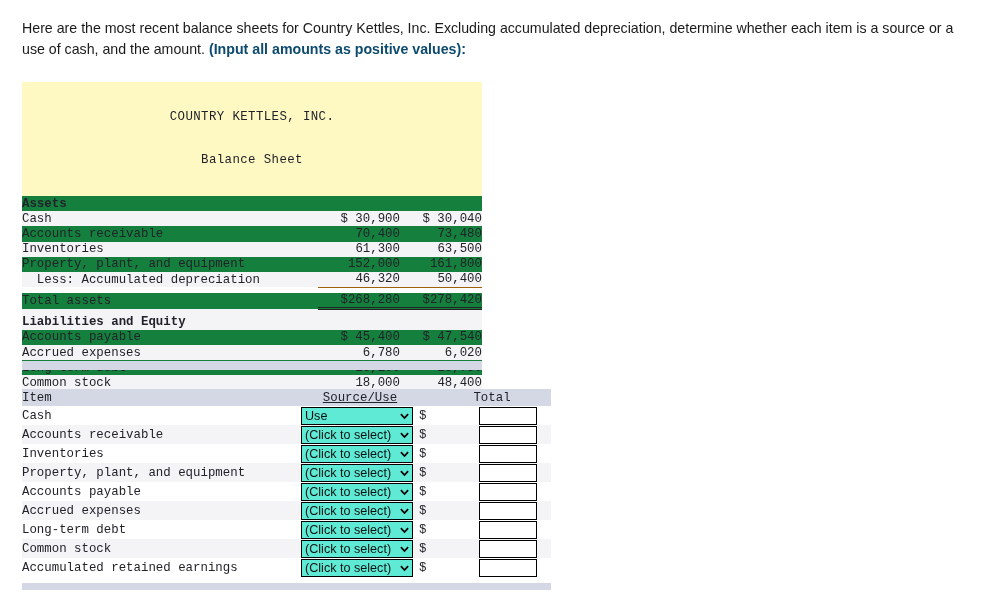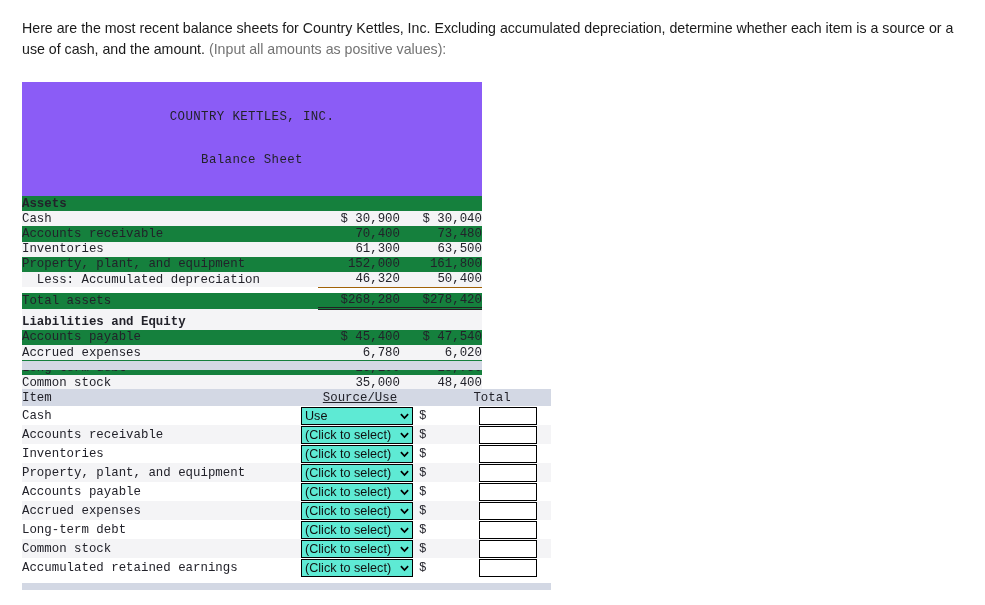--- a/index.html
+++ b/index.html
@@ -17,41 +17,41 @@
   
   #prompt {
     position: absolute;
     left: 22px; top: 18px;
     width: 940px;
     font-size: 14.2px;
     line-height: 21px;
     color: #1a1a1a;
   }
   #prompt .emph {
-    color: #737373;
-    font-weight: normal;
+    color: #0c4a6e;
+    font-weight: bold;
   }
 
   
   .sheet {
     position: absolute;
     font-family: "Liberation Mono", "DejaVu Sans Mono", monospace;
     font-size: 12.4px;
     color: #22222a;
     border-collapse: collapse;
   }
   .sheet td { padding: 0; vertical-align: middle; }
 
   
   #balance-sheet {
     left: 22px; top: 82px;
     width: 460px;
   }
   #balance-sheet .bshead {
-    background: #8b5cf6;
+    background: #fef9c3;
   }
   .bs-title {
     text-align: center;
     padding: 3px 0 0 0;
     letter-spacing: 0.4px;
     white-space: pre;
   }
   .bs-title .t1 { display: block; line-height: 15px; }
   .bs-title .t2 { display: block; line-height: 15px; }
   .yearrow { background: #d3d8e4; }
@@ -216,21 +216,21 @@
       <td class="num">6,780</td>
       <td class="num">6,020</td>
     </tr>
     <tr class="bsrow plain">
       <td class="lbl">Long-term debt</td>
       <td class="num">26,100</td>
       <td class="num">28,750</td>
     </tr>
     <tr class="bsrow alt">
       <td class="lbl">Common stock</td>
-      <td class="num">35,000</td>
+      <td class="num">18,000</td>
       <td class="num">48,400</td>
     </tr>
     <tr class="bsrow plain">
       <td class="lbl">Accumulated retained earnings</td>
       <td class="num u1">$169,000</td>
       <td class="num u1">$170,610</td>
     </tr>
     <tr class="spacer alt">
         <td colspan="3"></td>
       </tr>

